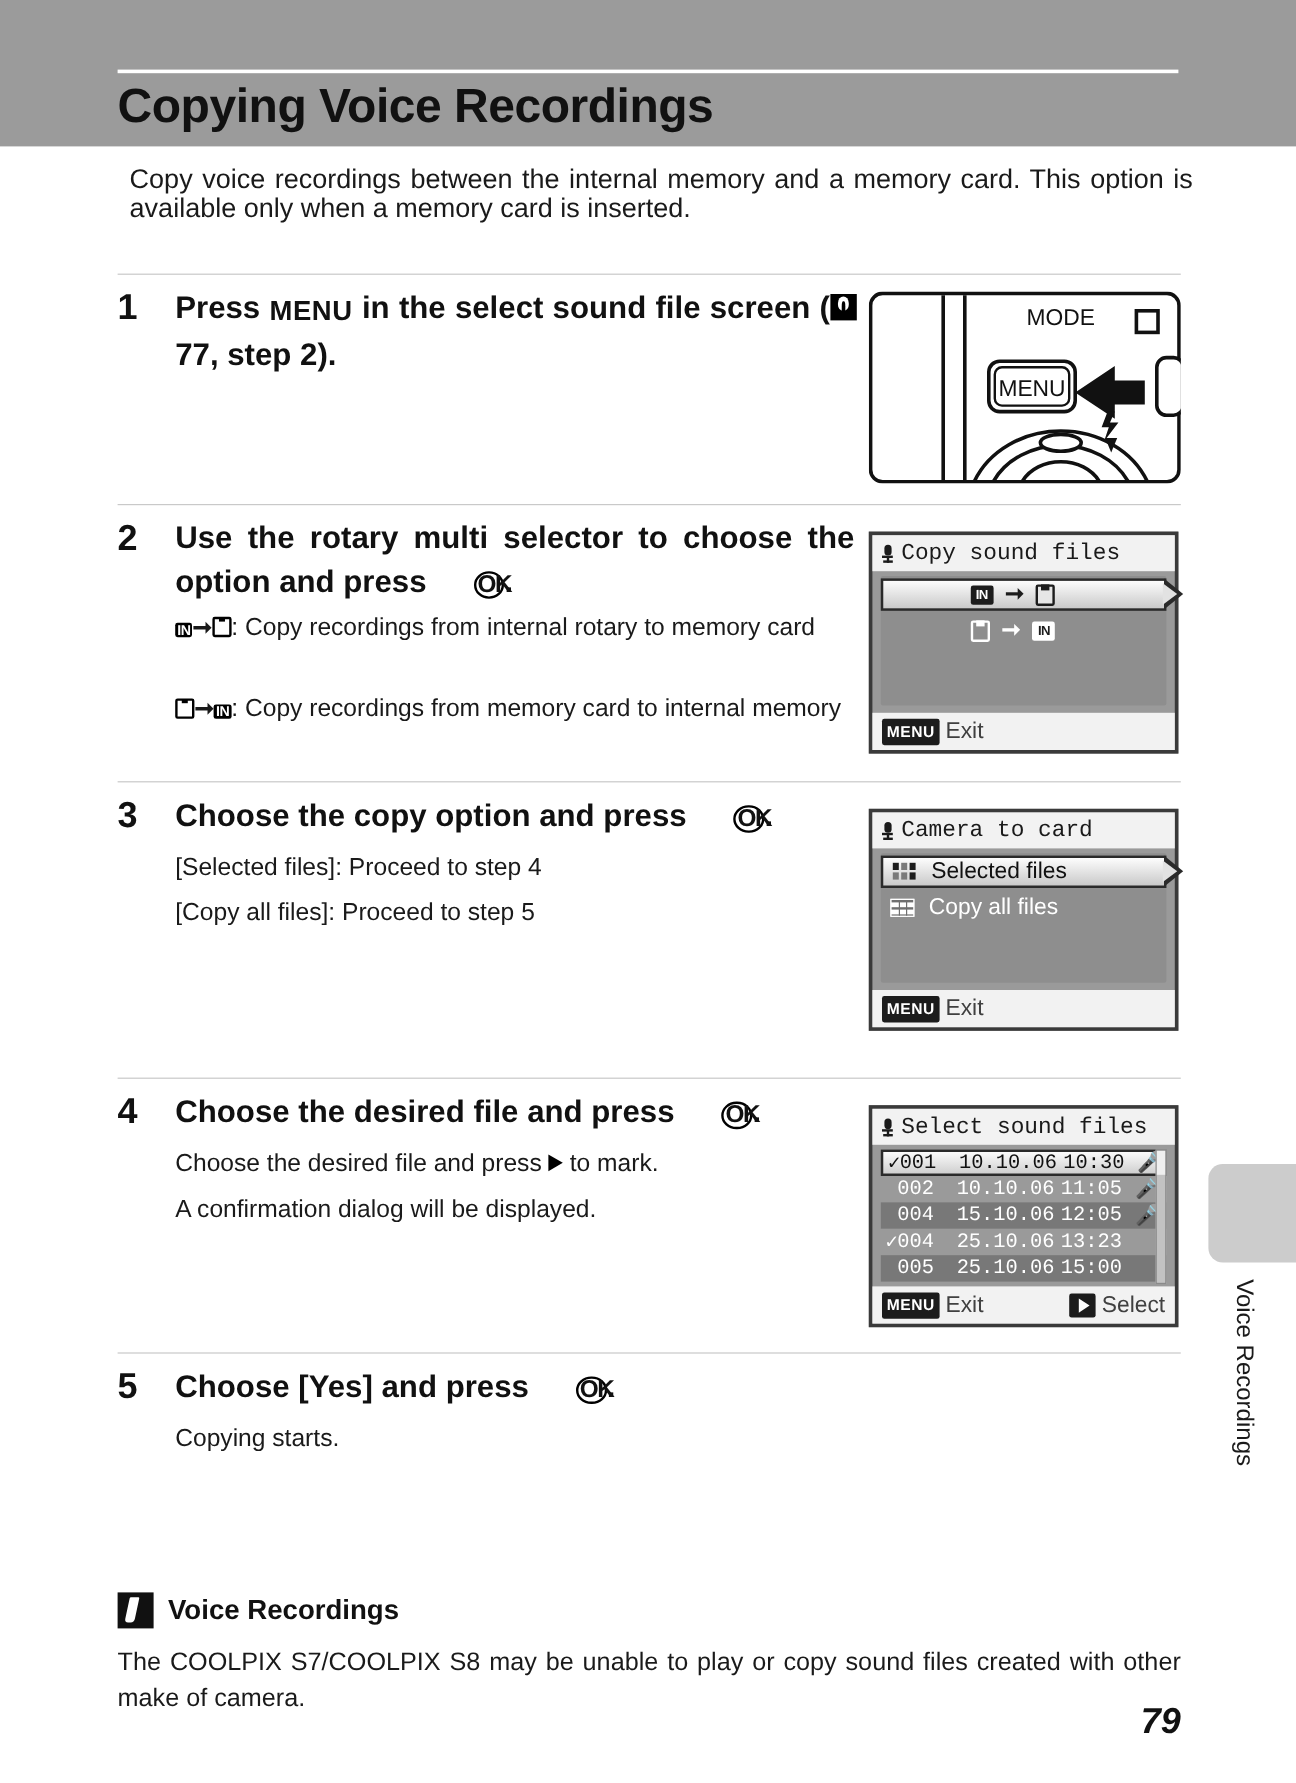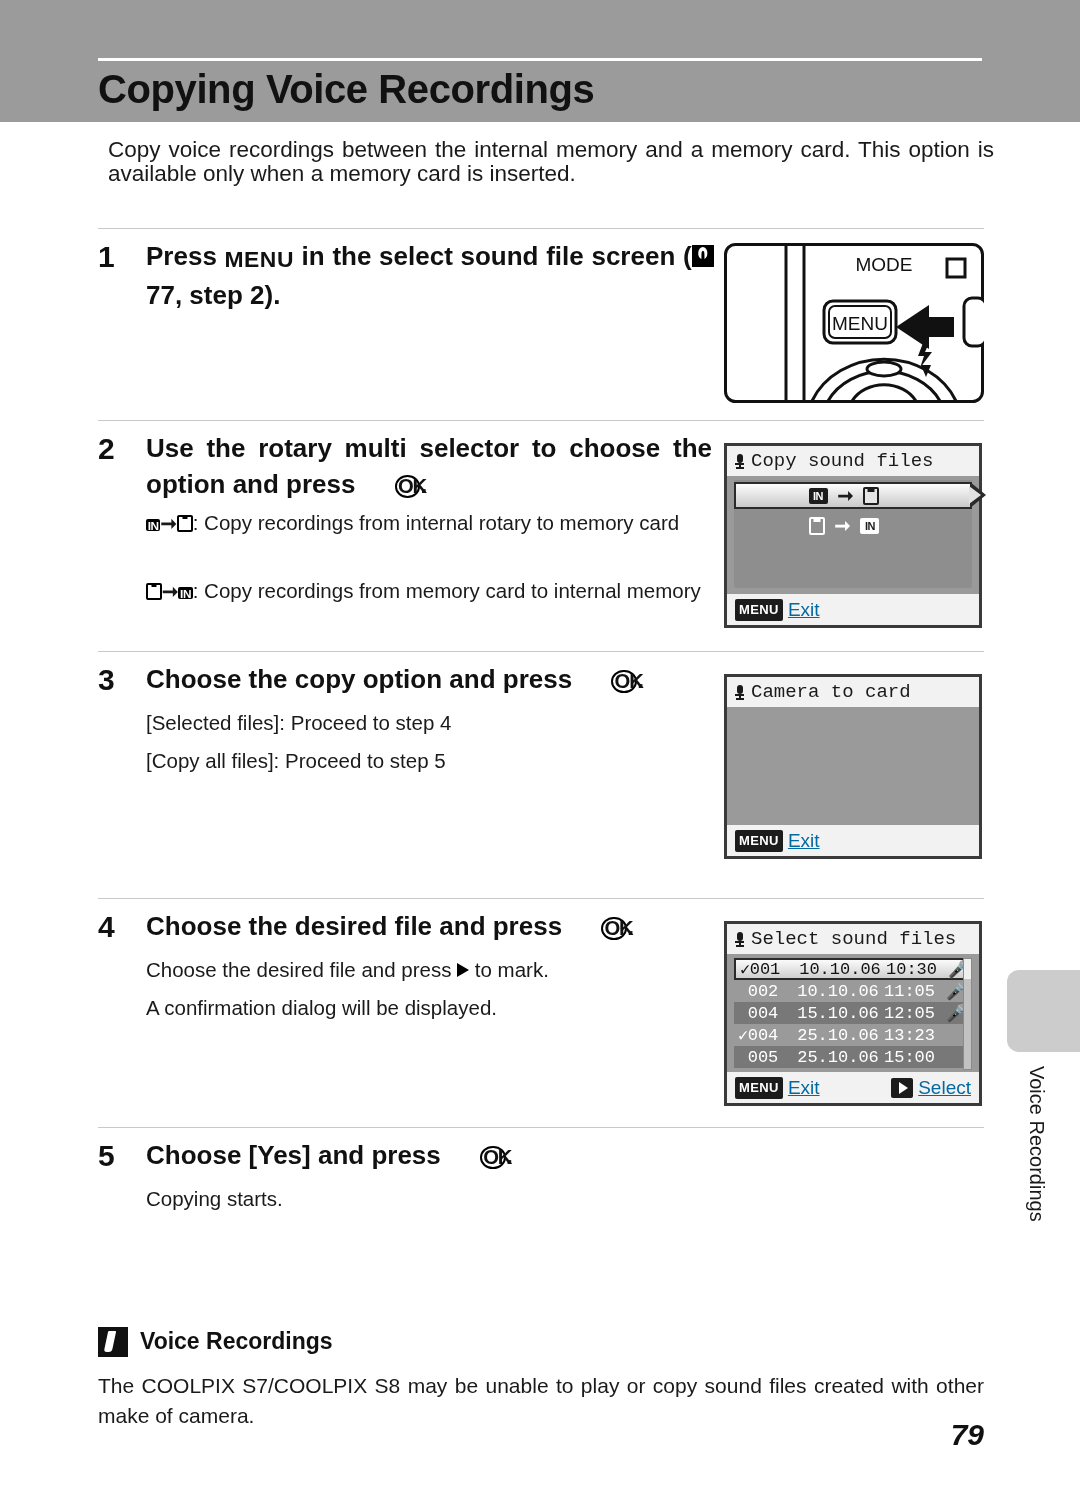--- a/index.html
+++ b/index.html
@@ -115,21 +115,21 @@
   }
   .lcd-foot{
     position:absolute;left:0;bottom:0;width:100%;height:31px;background:#f2f2f2;
     display:flex;align-items:center;padding:0 8px;box-sizing:border-box;gap:5px;
   }
   .badge-menu{
     display:inline-flex;align-items:center;justify-content:center;
     background:#1c1c1c;color:#fff;font-size:13px;font-weight:bold;
     padding:2px 4px;letter-spacing:.4px;border-radius:2px;height:18px;
   }
-  .foot-label{font-size:19px;color:#0369a1;text-decoration:underline;}
+  .foot-label{font-size:19px;color:#404040;}
   .badge-tri{
     display:inline-flex;align-items:center;justify-content:center;
     background:#1c1c1c;width:22px;height:20px;border-radius:2px;
   }
   .badge-tri i{
     width:0;height:0;border-left:9px solid #fff;
     border-top:6px solid transparent;border-bottom:6px solid transparent;
     display:block;margin-left:3px;
   }
   .spacer{flex:1;}
@@ -325,20 +325,43 @@
 <div class="step-body" style="left:146px;top:746px;width:566px">[Copy all files]: Proceed to step 5</div>
 
 <div class="lcd" style="left:724px;top:674px">
   <div class="lcd-title">
     <span class="mic-icon">
         <i class="mic-stem"></i>
         <i class="mic-base"></i>
       </span>
     <span class="lcd-title-text">Camera to card</span>
   </div>
+  <div class="lcd-body">
+    <div class="sel-row" style="margin-top:2px;padding-left:8px;gap:12px">
+      <span class="g-sel">
+        <i style="left:0;top:0"></i>
+          <i style="left:7px;top:0;background:#7a7a7a"></i>
+          <i style="left:14px;top:0"></i>
+        <i style="left:0;top:8px;background:#7a7a7a"></i>
+          <i style="left:7px;top:8px;background:#7a7a7a"></i>
+          <i style="left:14px;top:8px"></i>
+      </span>
+      <span class="row-label">Selected files</span>
+    </div>
+    <div class="plain-row" style="margin-top:3px;padding-left:8px;gap:12px">
+      <span class="g-all">
+        <i style="left:0;top:0;width:100%;height:1.5px"></i>
+        <i style="left:0;top:6px;width:100%;height:1.5px"></i>
+        <i style="left:0;top:11.5px;width:100%;height:1.5px"></i>
+        <i style="left:5.5px;top:0;width:1.5px;height:100%"></i>
+        <i style="left:11.5px;top:0;width:1.5px;height:100%"></i>
+      </span>
+      <span class="row-label">Copy all files</span>
+    </div>
+  </div>
   <div class="lcd-foot">
     <span class="badge-menu">MENU</span>
     <span class="foot-label">Exit</span>
   </div>
 </div>
 
 <div class="hr" style="top:898px"></div>
 <div class="step-num" style="left:98px;top:910px">4</div>
 <div class="step-head" style="left:146px;top:908px;width:566px">
   <span>Choose the desired file and press </span><span class="ico-ok">OK</span><span>.</span>

